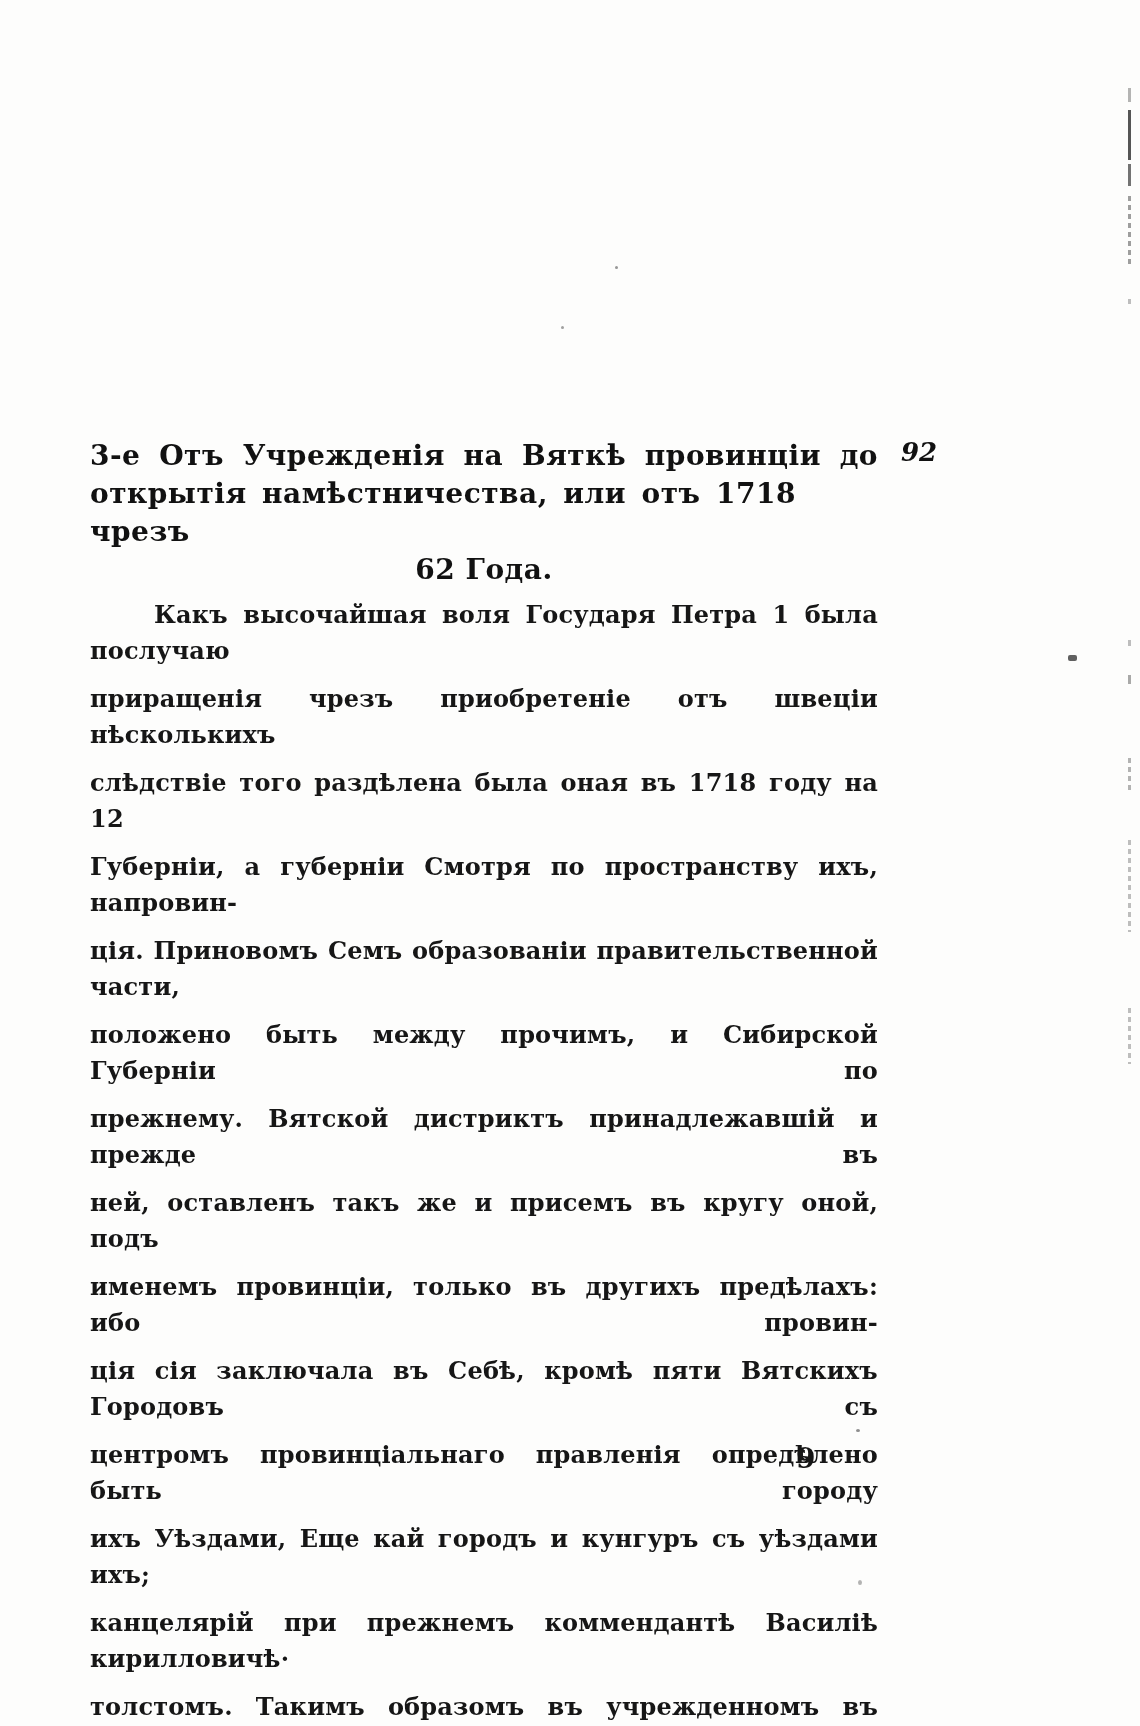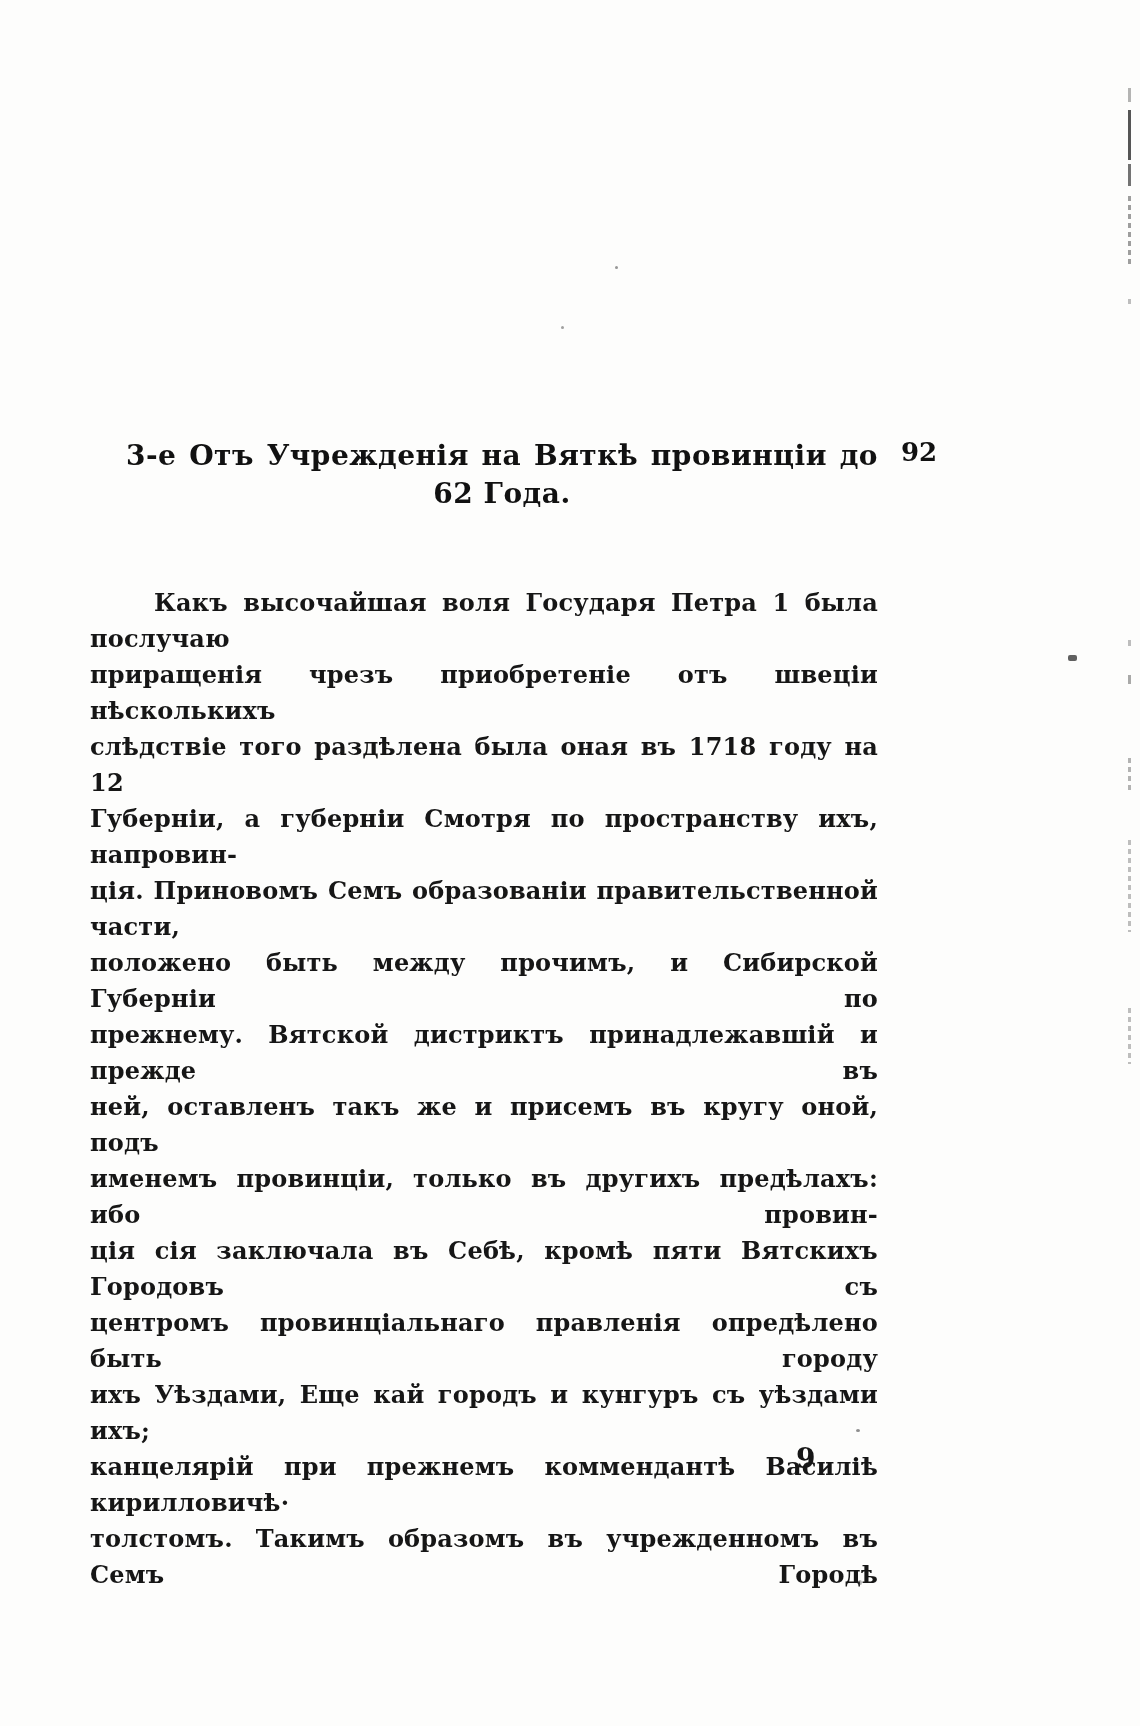--- a/index.html
+++ b/index.html
@@ -26,56 +26,57 @@
     top: 437px;
     width: 788px;
   }
   .h-line {
     font-size: 28px;
     font-weight: 700;
     line-height: 38px;
     letter-spacing: 0.5px;
     white-space: nowrap;
     color: #111;
-    margin-left: 36px;
   }
   .h-just {
     white-space: normal;
     text-align: justify;
     text-align-last: justify;
   }
   .h-line.h2 { width: 706px; }
   .h-center {
     text-align: left;
     text-align-last: center;
     white-space: normal;
   }
   .folio-num {
     position: absolute;
     left: 901px;
     top: 437px;
     font-size: 26px;
     font-weight: 700;
     color: #111;
+    font-style: italic;
   }
   
   .body-text {
     position: absolute;
     left: 90px;
     top: 585px;
     width: 788px;
   }
   .b-line {
     font-size: 24px;
     font-weight: 700;
     line-height: 36px;
     letter-spacing: 0.2px;
     text-align: justify;
     text-align-last: justify;
     color: #161616;
+    margin-top: 12px;
   }
   .b-line.indent { text-indent: 64px; }
   .page-num {
     position: absolute;
     left: 796px;
     top: 1442px;
     font-size: 28px;
     font-weight: 700;
     color: #161616;
   }
@@ -100,20 +101,21 @@
 </style>
 </head>
 <body>
 
 <div class="page">
 
   <div class="folio-num">92</div>
 
   <div class="heading">
     <div class="h-line h-just">3-е Отъ Учрежденія на Вяткѣ провинціи до</div>
+    <div class="h-line h-just h2">открытія намѣстничества, или отъ 1718 чрезъ</div>
     <div class="h-line h-center">62 Года.</div>
   </div>
 
   <div class="body-text">
     <div class="b-line indent">Какъ высочайшая воля Государя Петра 1 была послучаю</div>
     <div class="b-line">приращенія чрезъ приобретеніе отъ швеціи нѣсколькихъ</div>
     <div class="b-line">слѣдствіе того раздѣлена была оная въ 1718 году на 12</div>
     <div class="b-line">Губерніи, а губерніи Смотря по пространству ихъ, напровин-</div>
     <div class="b-line">ція. Приновомъ Семъ образованіи правительственной части,</div>
     <div class="b-line">положено быть между прочимъ, и Сибирской Губерніи по</div>

